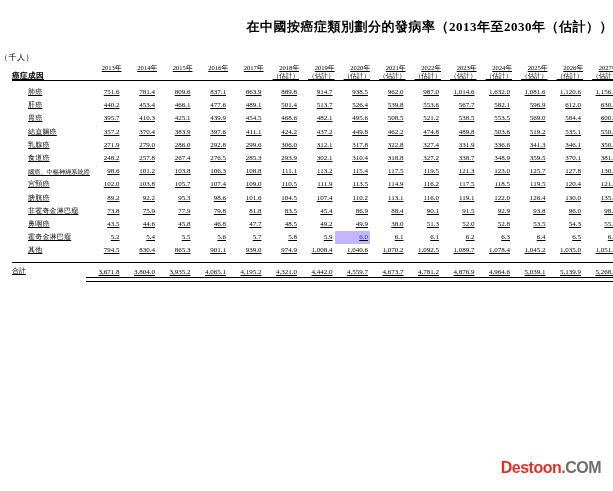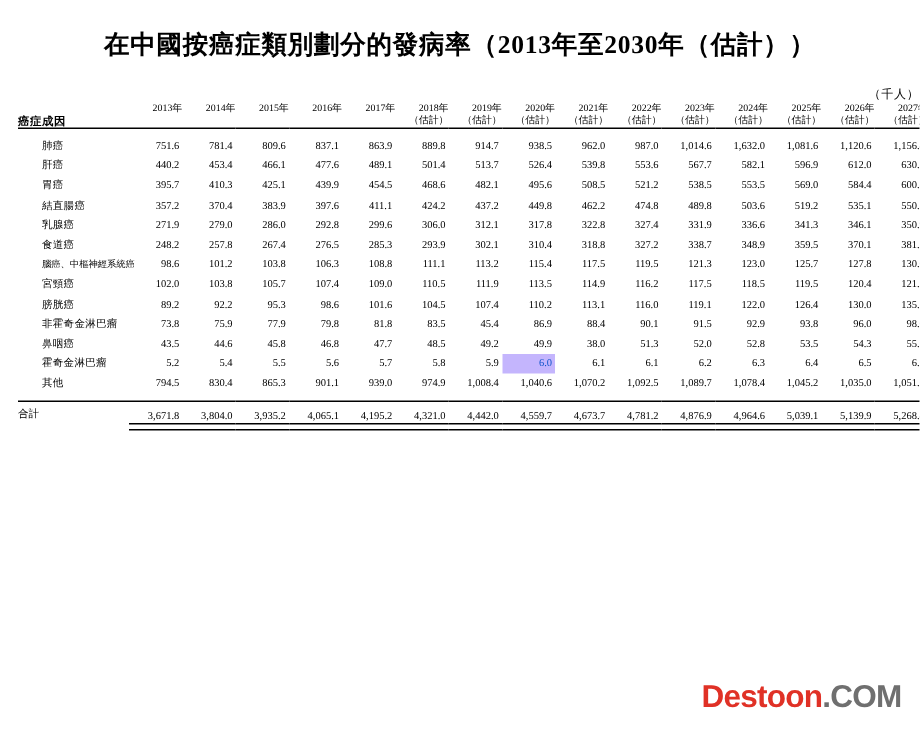--- a/index.html
+++ b/index.html
@@ -16,38 +16,39 @@
     overflow: hidden;
   }
   .page {
     width: 613px;
     height: 491px;
     position: relative;
     box-sizing: border-box;
     padding: 0;
   }
   .title {
-    text-align: center;
+    text-align: right;
     font-family: "Liberation Serif", serif;
     font-weight: bold;
-    font-size: 17px;
+    font-size: 13px;
     letter-spacing: 0.5px;
     padding-top: 18px;
     padding-bottom: 2px;
     color: #000;
   }
   .unit {
-    text-align: right;
+    text-align: left;
     font-size: 8px;
     margin-top: 14px;
     margin-bottom: 1px;
     letter-spacing: 0.5px;
   }
   .table-wrap {
     padding: 0 10px 0 12px;
+    text-decoration: underline;
   }
   table.main {
     border-collapse: collapse;
     width: 591px;
     table-layout: fixed;
     font-size: 7px;
   }
   table.main td, table.main th {
     padding: 0;
     vertical-align: bottom;
@@ -137,21 +138,21 @@
     font-family: "Liberation Serif", serif;
     letter-spacing: 0.3px;
   }
   .source .ital { font-style: italic; }
   .watermark {
     position: absolute;
     right: 12px;
     bottom: 14px;
     font-family: "Liberation Sans", sans-serif;
     font-weight: bold;
-    font-size: 21px;
+    font-size: 16px;
     letter-spacing: -0.5px;
   }
   .watermark .red { color: #e03126; }
   .watermark .grey { color: #6f6f6f; }
   col.c0 { width: 74px; }
   col.cd { width: 35.5px; }
 </style>
 </head>
 <body>
 

